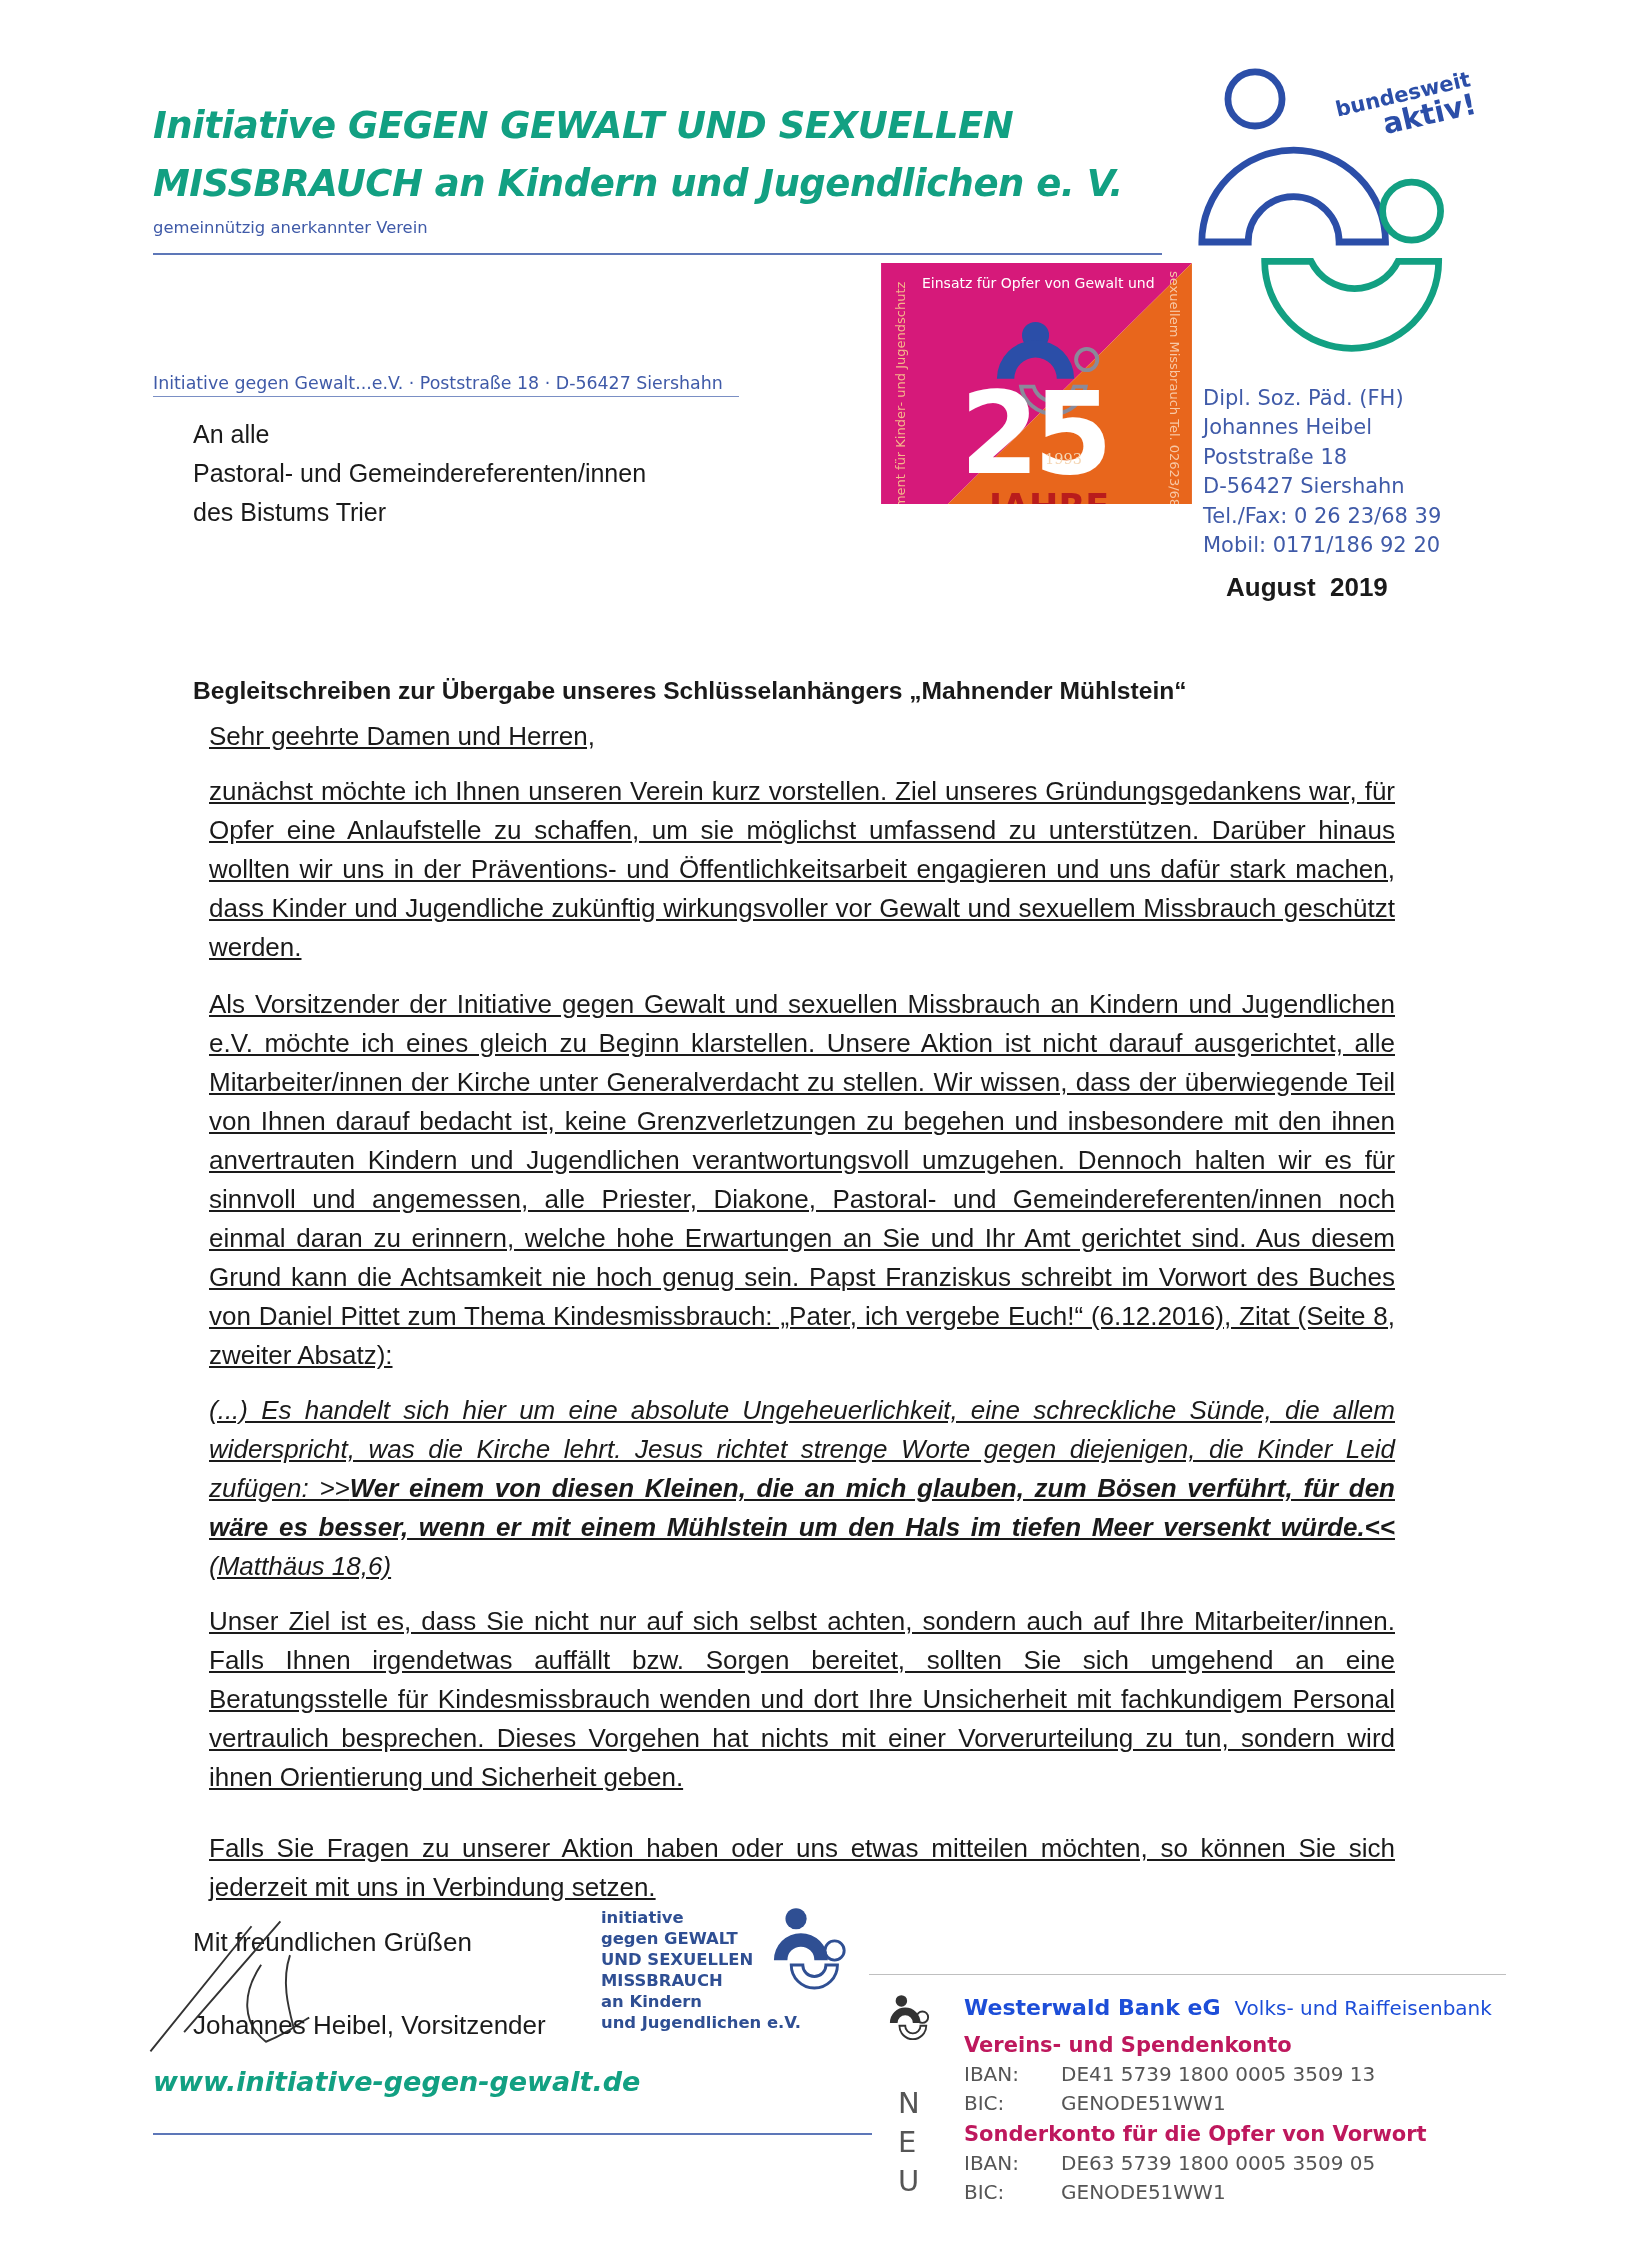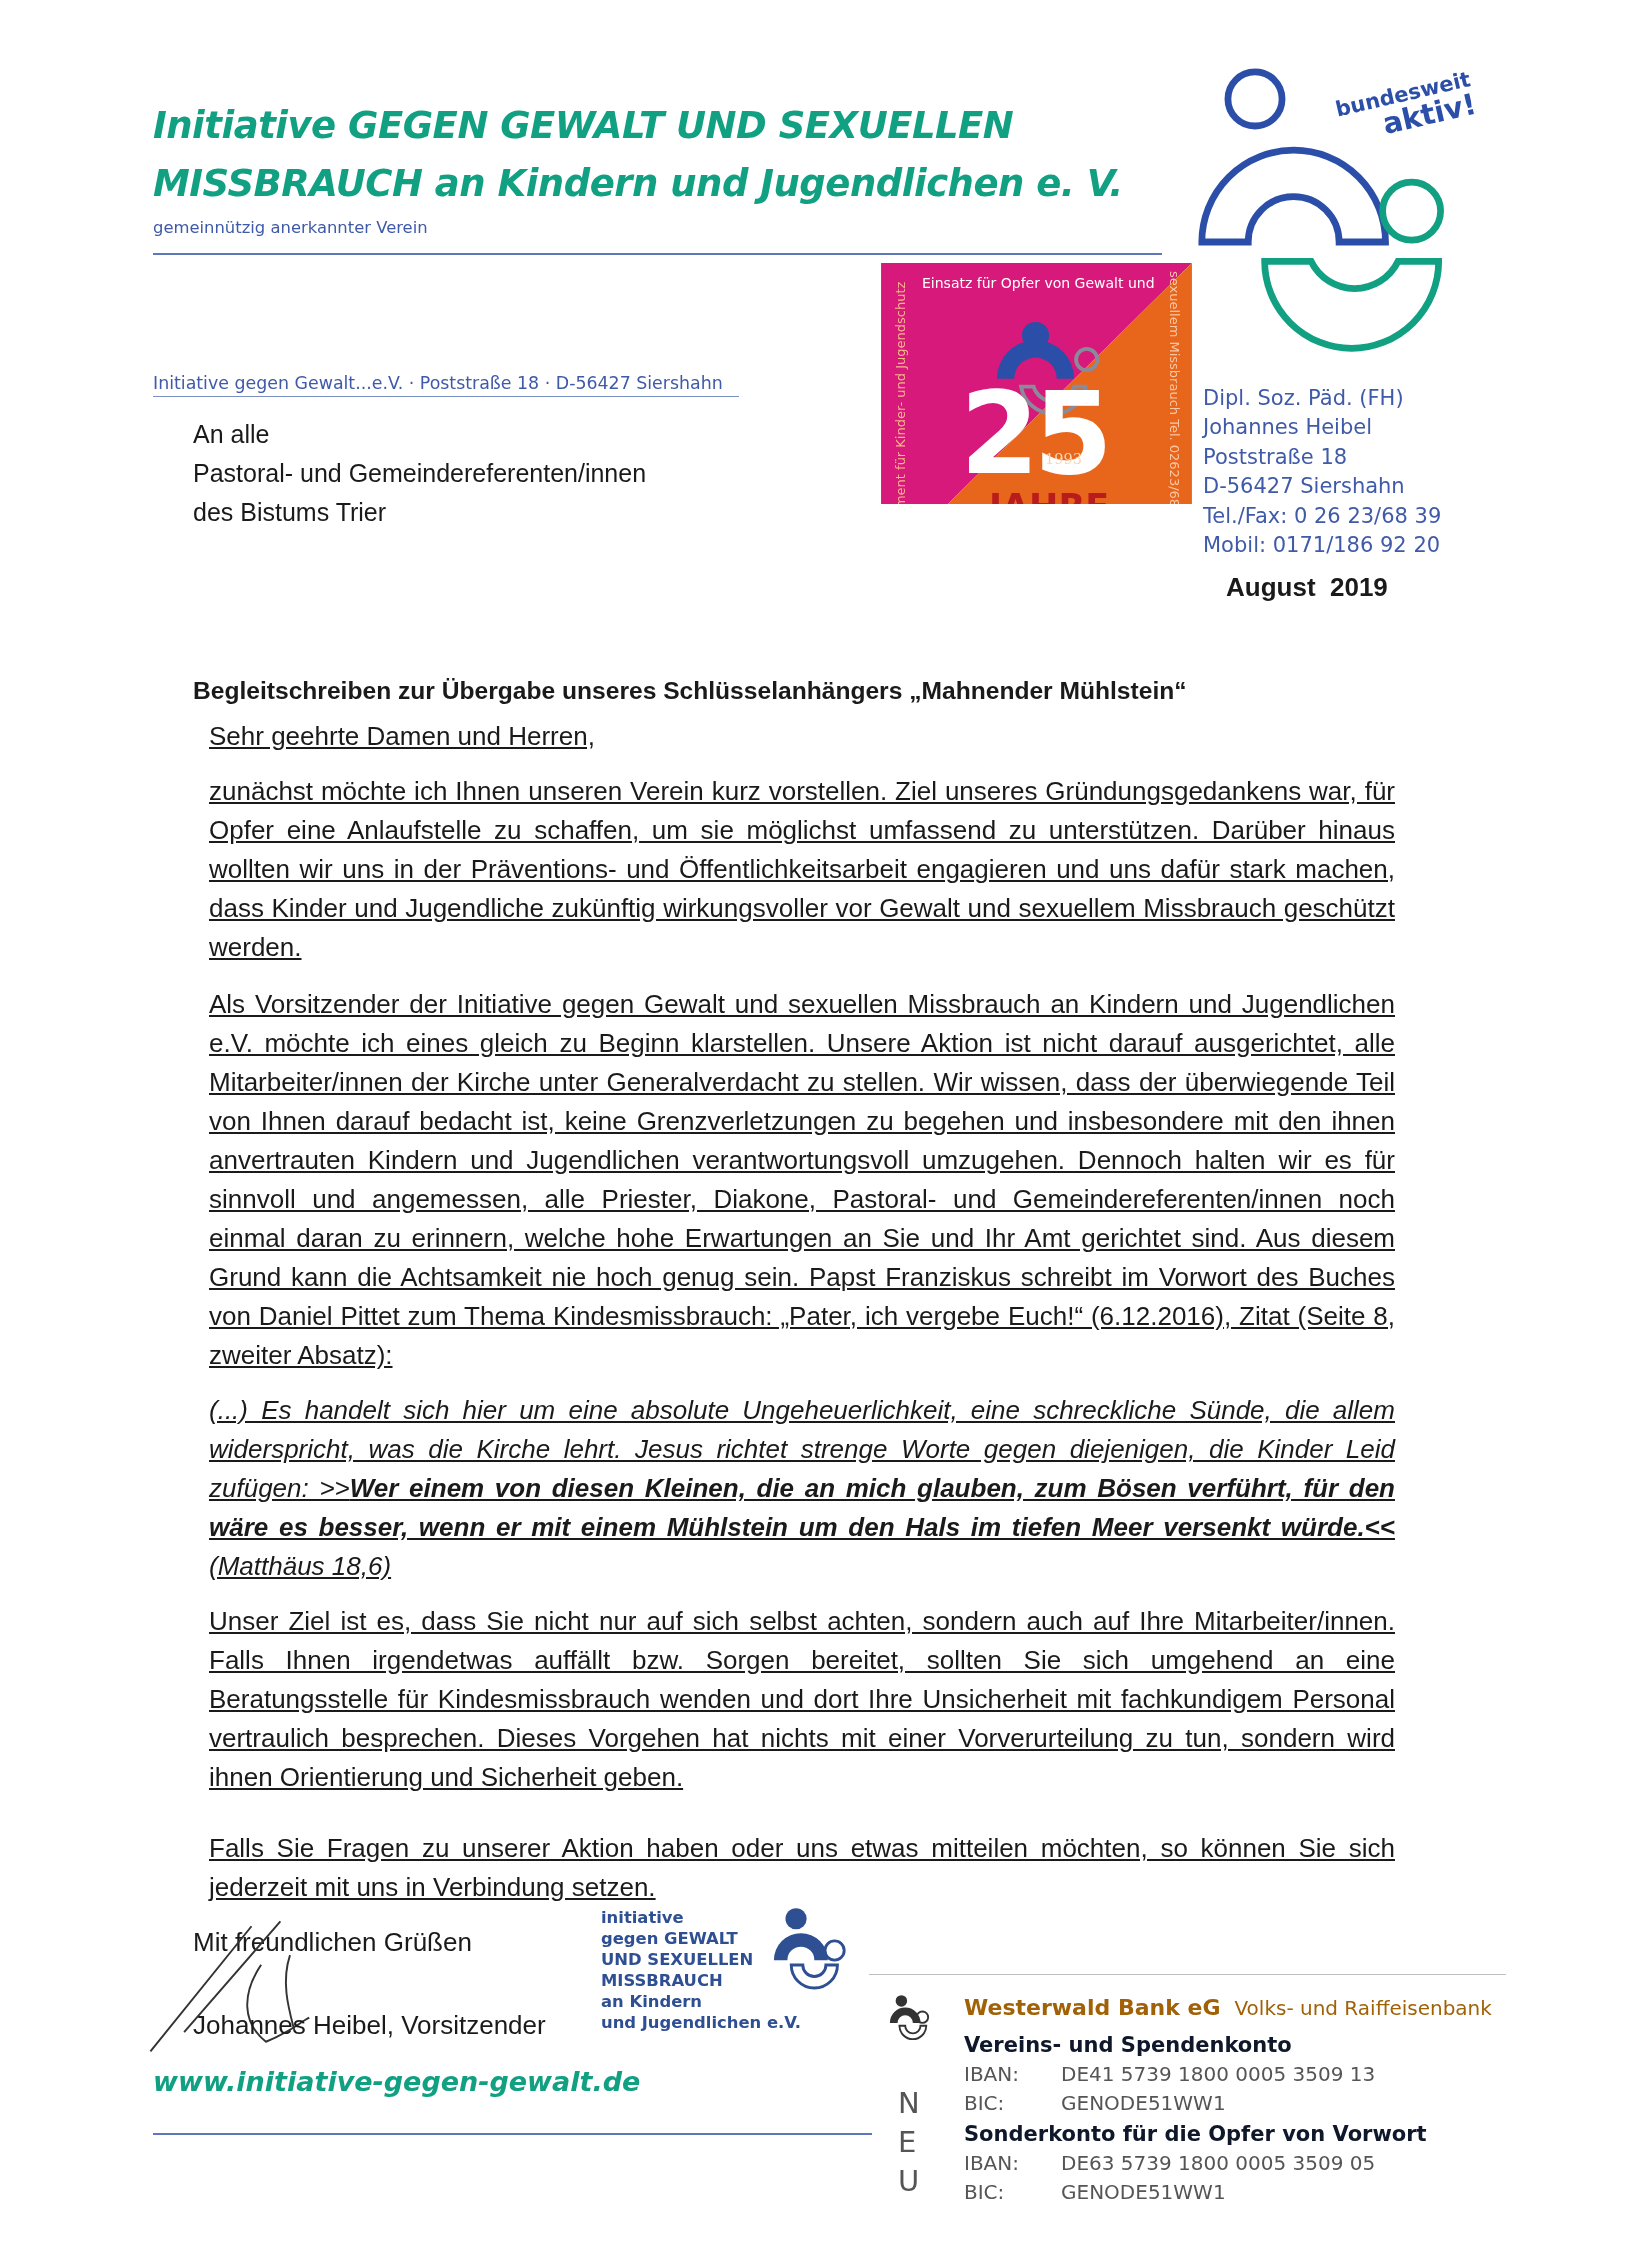--- a/index.html
+++ b/index.html
@@ -55,24 +55,24 @@
   .stamp-text { left: 601px; top: 1907px; color: #2f4f93; font-family: "DejaVu Sans", sans-serif; font-weight: bold; font-size: 16.4px; line-height: 21px; }
   .stamp-logo { left: 772px; top: 1907px; width: 77px; height: 87px; }
 
   
   .websites { left: 153px; top: 2066px; color: #12a082; font-family: "DejaVu Sans", sans-serif; font-weight: bold; font-style: italic; font-size: 27px; line-height: 31px; }
   .foot-rule { left: 153px; top: 2133px; width: 719px; height: 1.9px; background: #5d77b8; }
 
   
   .bank-box { left: 869px; top: 1974px; width: 637px; height: 251px; border-top: 1px solid #bfbfbf; }
   .bank-logo { left: 888px; top: 1994px; width: 43px; height: 53px; }
-  .bank-name { left: 964px; top: 1995px; font-family: "DejaVu Sans", sans-serif; font-size: 22px; color: #a16207; }
+  .bank-name { left: 964px; top: 1995px; font-family: "DejaVu Sans", sans-serif; font-size: 22px; color: #1d4ed8; }
   .bank-name b { font-weight: bold; }
   .bank-name span { font-weight: normal; font-size: 20px; }
-  .acct-title { font-family: "DejaVu Sans", sans-serif; font-weight: bold; font-size: 21px; color: #0f172a; }
+  .acct-title { font-family: "DejaVu Sans", sans-serif; font-weight: bold; font-size: 21px; color: #be185d; }
   .acct-row { font-family: "DejaVu Sans", sans-serif; font-size: 20px; color: #555; }
   .acct-row .k { display: inline-block; width: 97px; }
   .neu { left: 898px; top: 2084px; font-family: "DejaVu Sans", sans-serif; font-size: 29px; line-height: 39px; color: #555; }
 </style>
 </head>
 <body>
 
 <div class="abs org-title">
   <div>Initiative GEGEN GEWALT UND SEXUELLEN</div>
   <div>MISSBRAUCH an Kindern und Jugendlichen e. V.</div>

